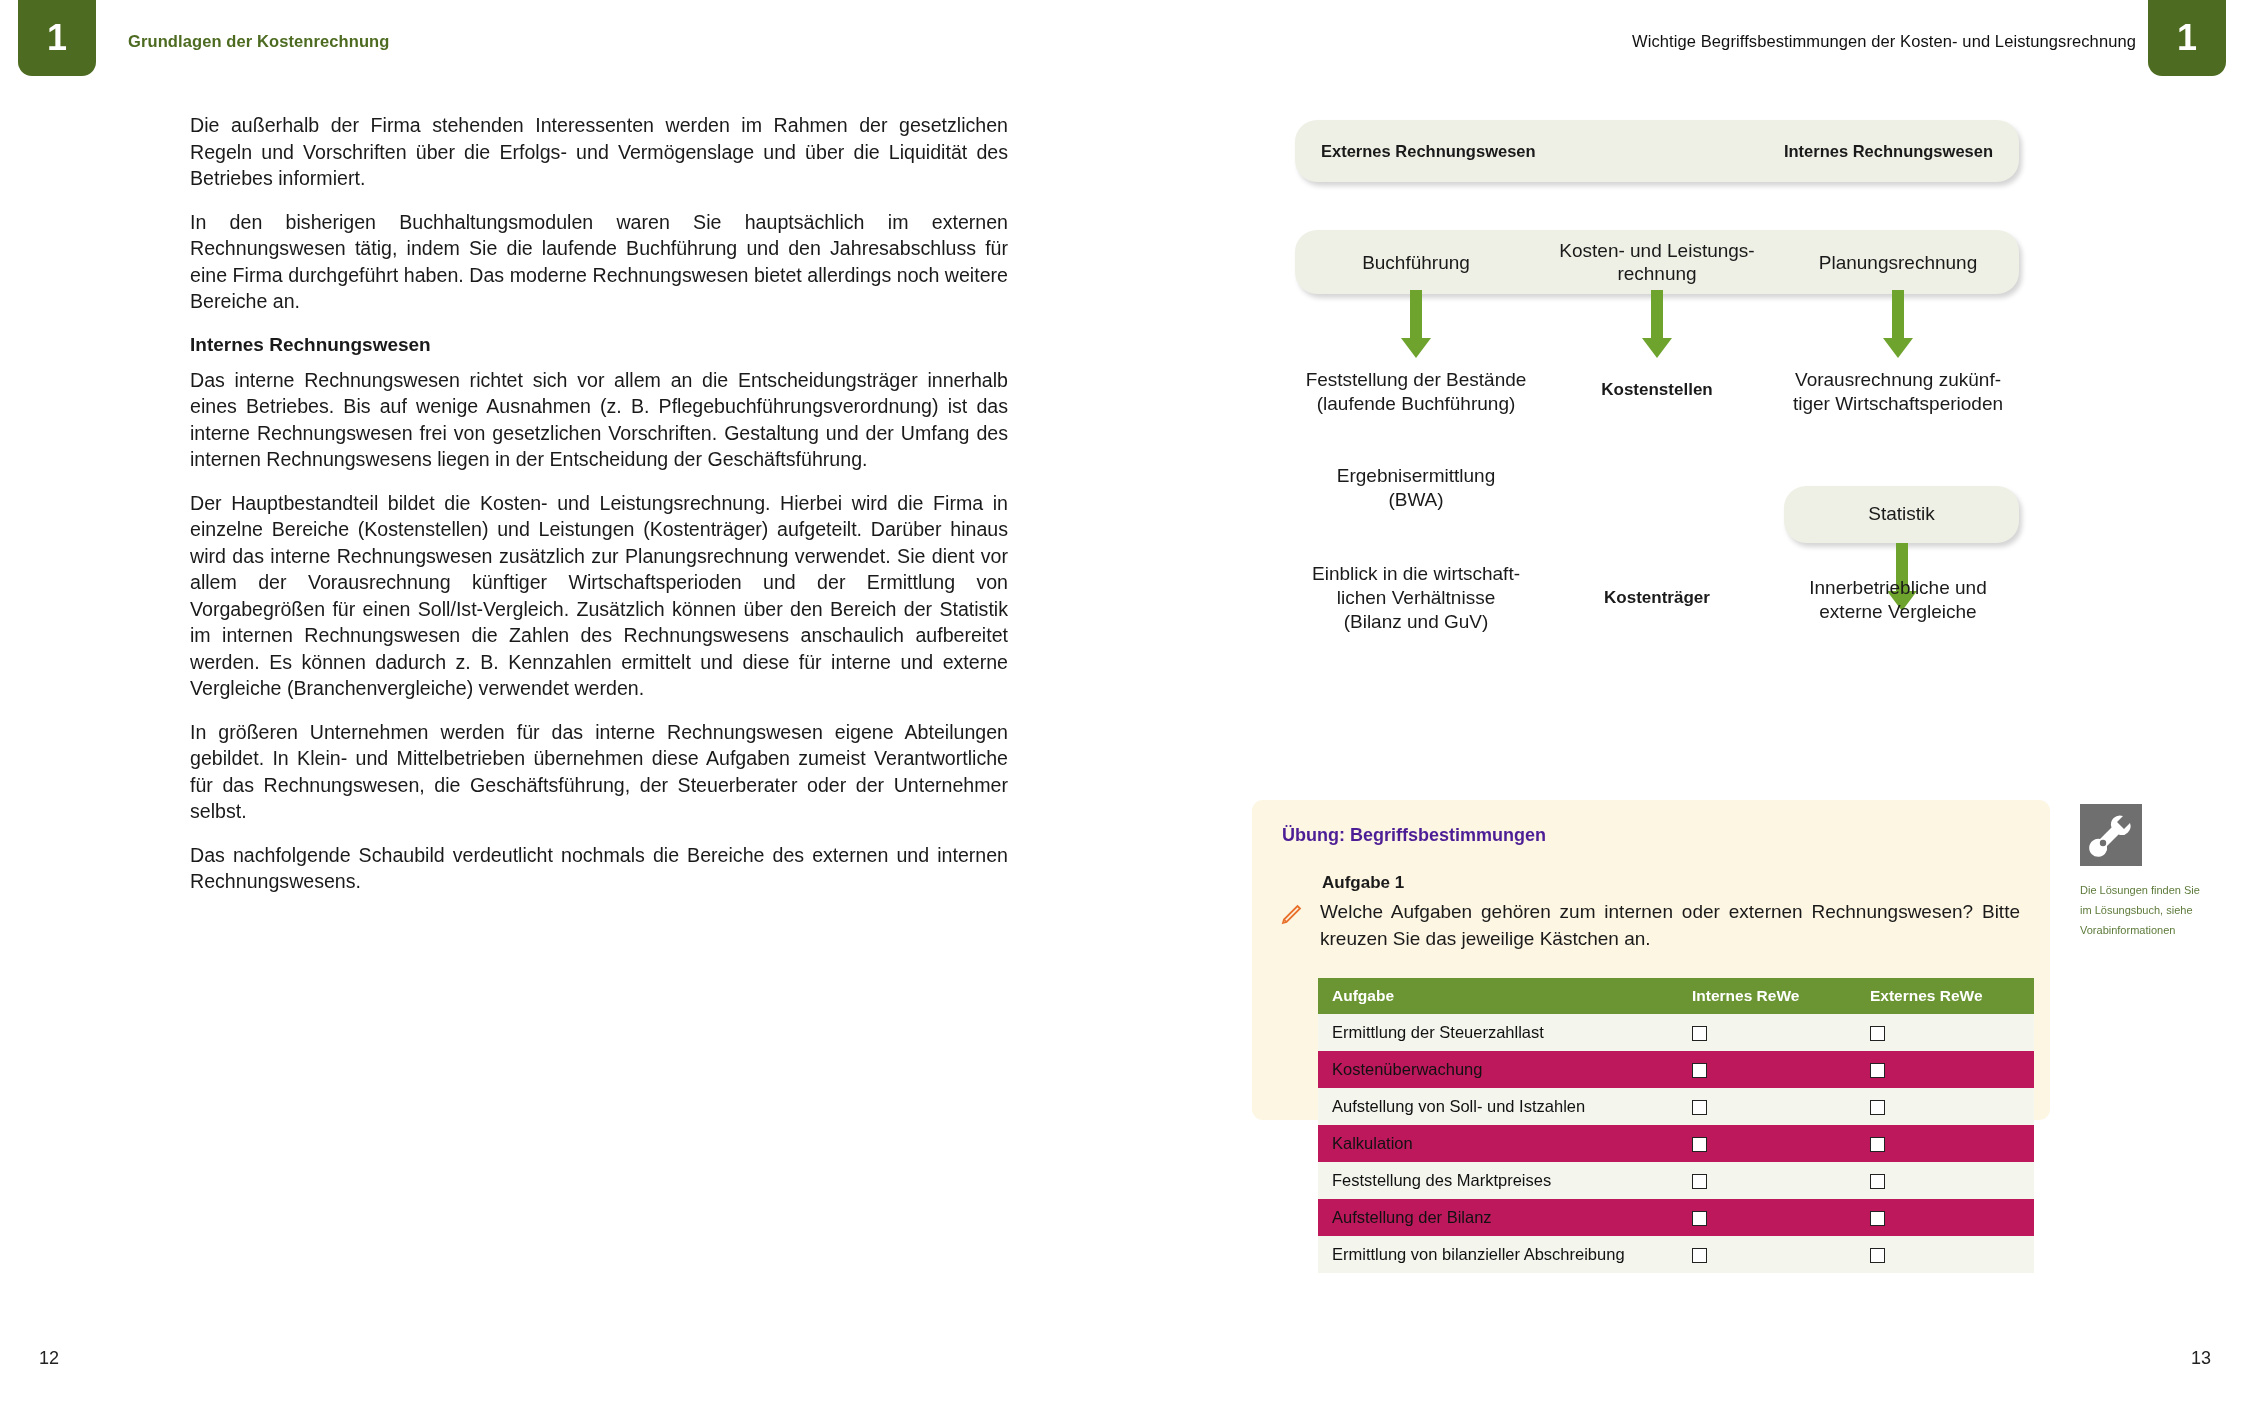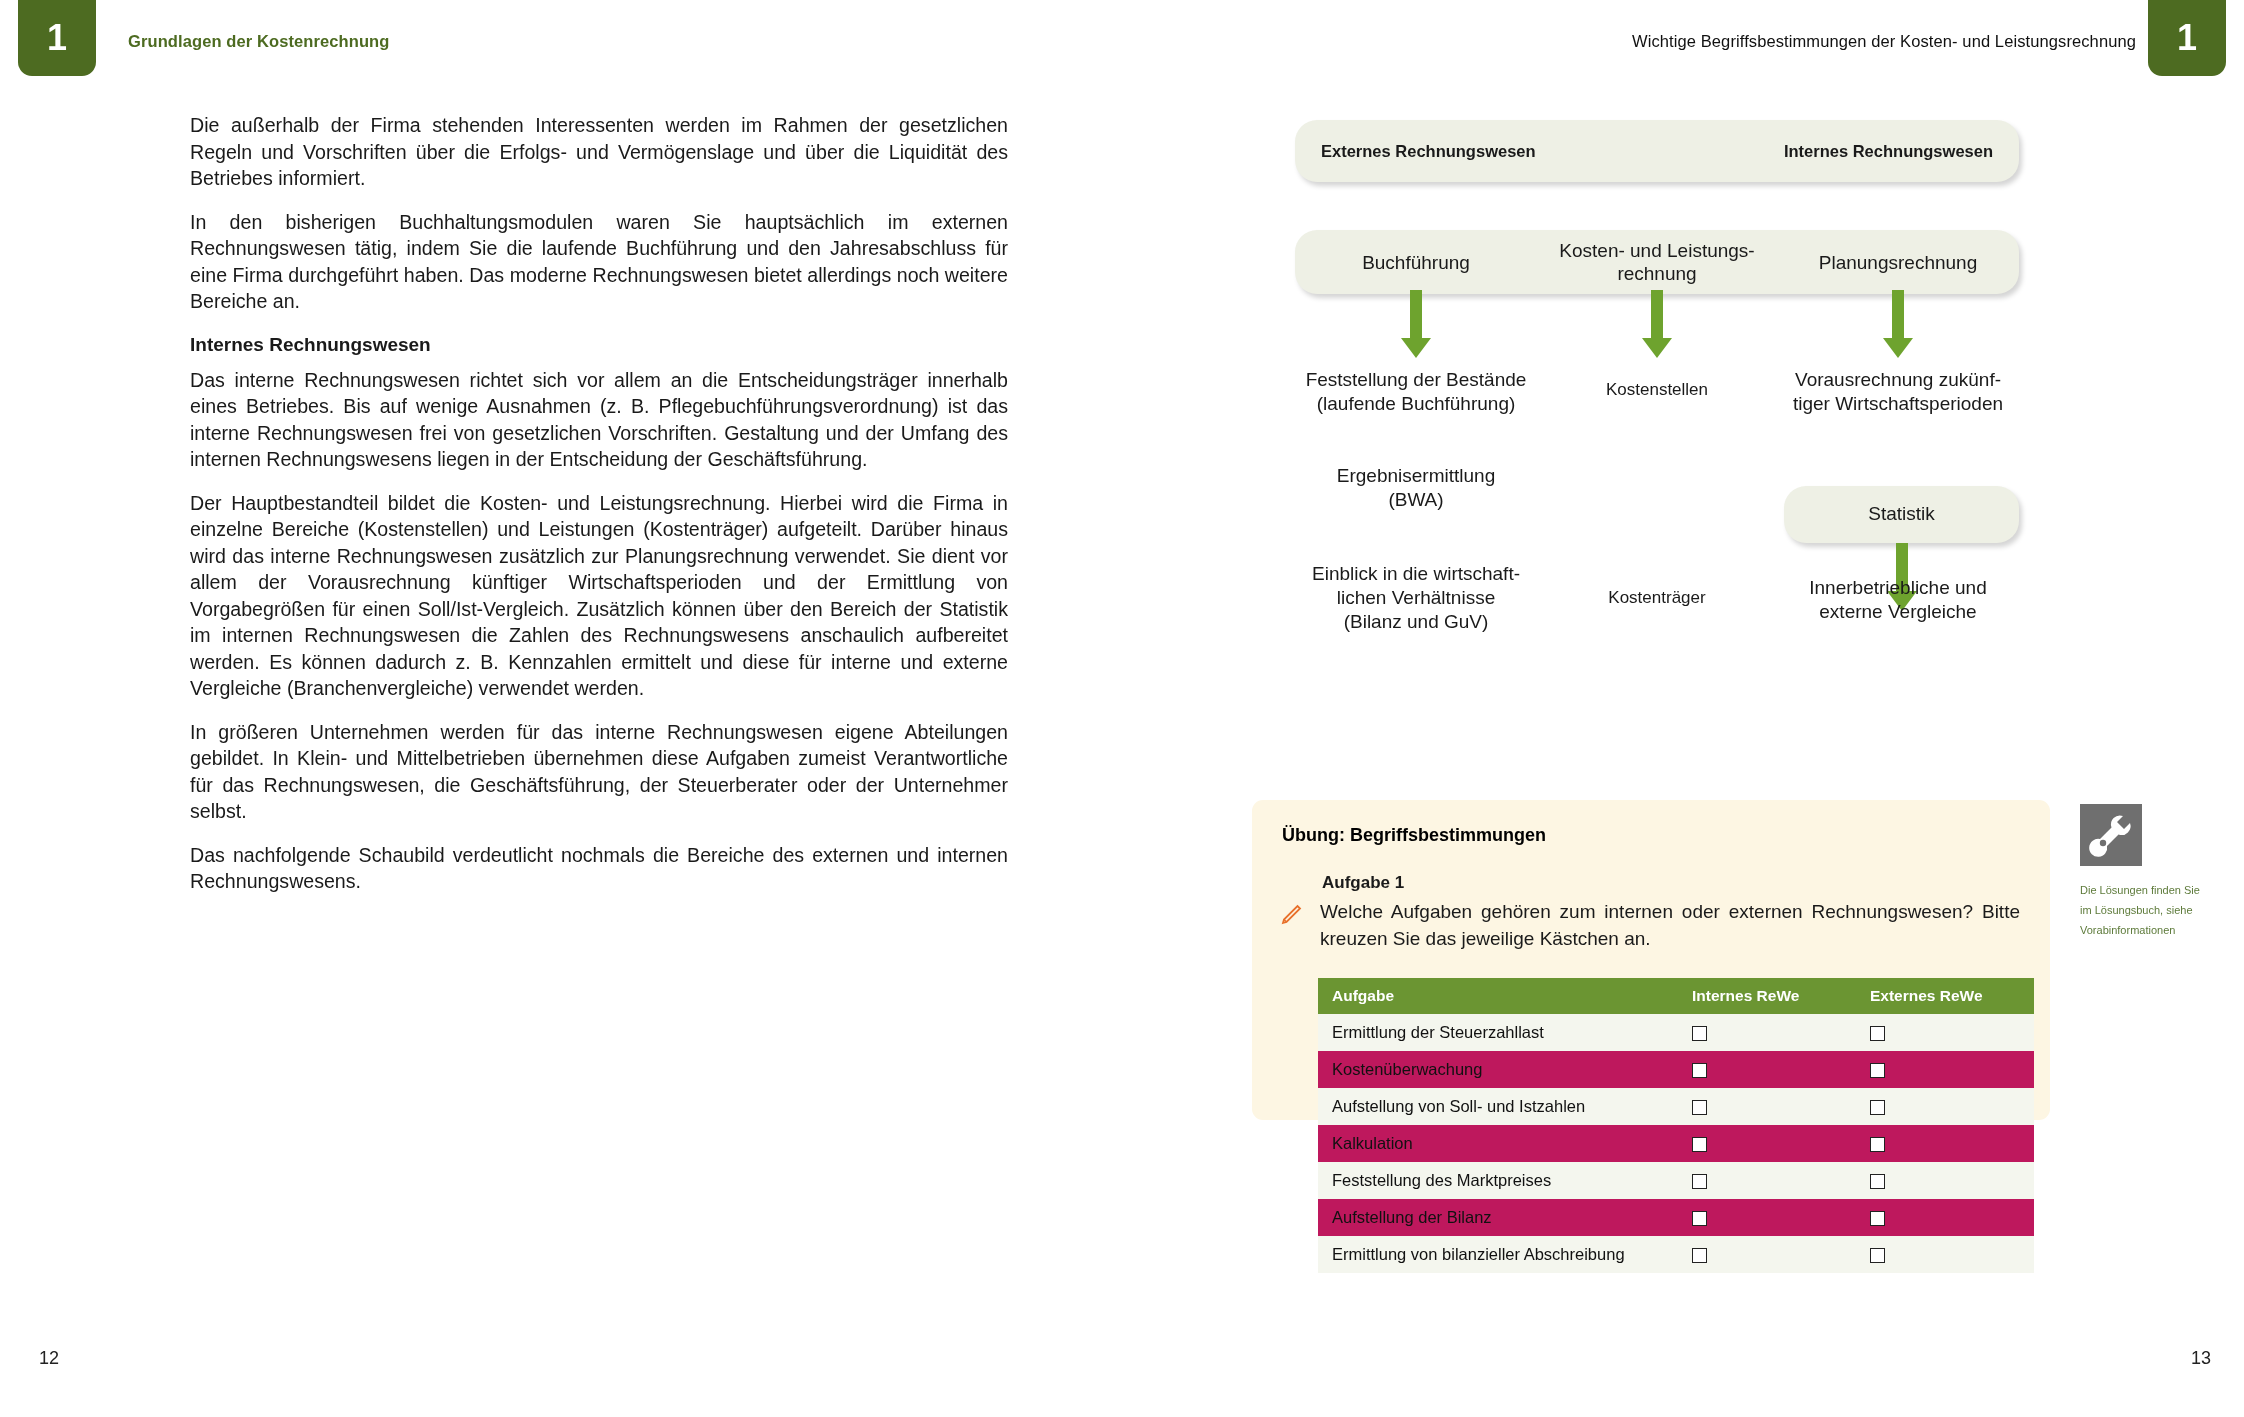--- a/index.html
+++ b/index.html
@@ -58,27 +58,27 @@
   .statbox .lbl{width:100%;text-align:center;top:17px;font-size:19px;}
 
   
   .arrow{position:absolute;width:30px;}
   .arrow .shaft{position:absolute;left:9px;top:0;width:12px;background:#6ea32e;}
   .arrow .head{position:absolute;left:0;width:0;height:0;
       border-left:15px solid transparent;border-right:15px solid transparent;
       border-top:20px solid #6ea32e;}
 
   .note{position:absolute;text-align:center;font-size:19px;line-height:24px;}
-  .note.bold{font-weight:400;font-size:17px;}
+  .note.bold{font-weight:700;font-size:17px;}
 
   
   .exbox{position:absolute;left:1252px;top:800px;width:798px;height:320px;
       background:#fdf6e3;border-radius:11px;}
   .ex-title{position:absolute;left:30px;top:25px;font-size:18px;
-      font-weight:700;color:#000000;}
+      font-weight:700;color:#4c1d95;}
   .ex-sub{position:absolute;left:30px;top:73px;font-size:17px;font-weight:700;margin-left:40px;}
   .pencil{position:absolute;left:28px;top:102px;width:24px;height:24px;}
   .ex-q{position:absolute;left:68px;top:98px;width:700px;font-size:19px;
       line-height:27px;text-align:justify;}
 
   
   .tbl{position:absolute;left:1318px;top:978px;width:716px;
       border-collapse:collapse;font-size:16.5px;}
   .tbl th{background:#6b9532;color:#fff;font-weight:700;text-align:left;
       padding:9px 14px;font-size:15.5px;}

